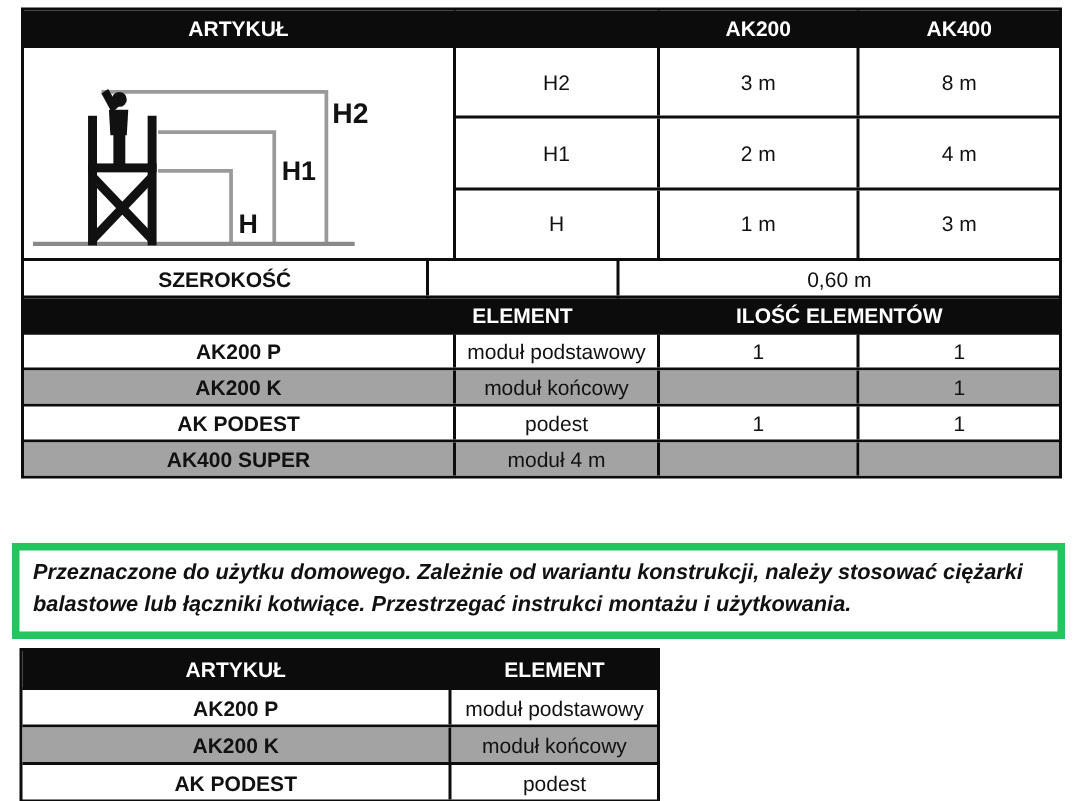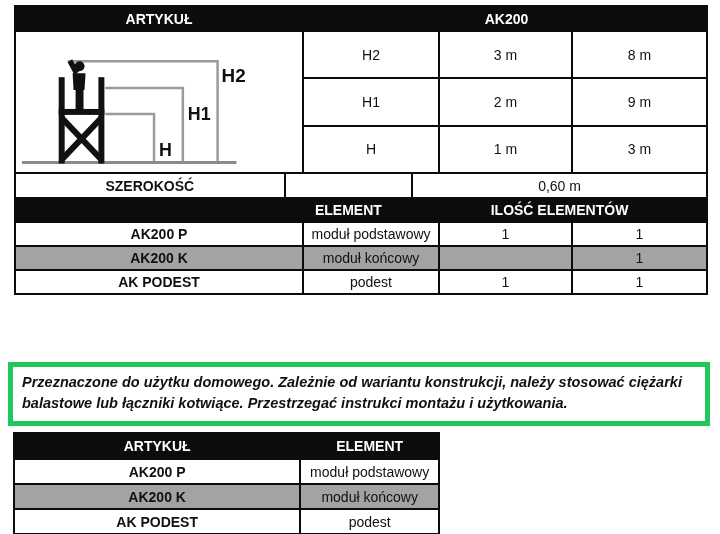--- a/index.html
+++ b/index.html
@@ -28,20 +28,21 @@
 </style>
 </head>
 <body>
 
 <div class="tbl" style="left:14px;top:5px;width:694px;">
 
   <div class="row hdr h23">
     <div class="cell c1">ARTYKUŁ</div>
     <div class="cell c2"></div>
     <div class="cell c3">AK200</div>
+    <div class="cell c4">AK400</div>
   </div>
 
   <div class="diagramwrap">
     <div class="diagcell">
       <svg width="288" height="140" viewBox="0 0 288 140">
 
         <polyline points="52,29 203,29 203,131" fill="none" stroke="#9a9a9a" stroke-width="2.5"></polyline>
         <polyline points="90,56 168,56 168,131" fill="none" stroke="#9a9a9a" stroke-width="2.5"></polyline>
         <polyline points="90,82 139,82 139,131" fill="none" stroke="#9a9a9a" stroke-width="2.5"></polyline>
 
@@ -65,21 +66,21 @@
     </div>
     <div class="hrows">
       <div class="row">
         <div class="cell c2">H2</div>
         <div class="cell c3">3 m</div>
         <div class="cell c4">8 m</div>
       </div>
       <div class="row">
         <div class="cell c2">H1</div>
         <div class="cell c3">2 m</div>
-        <div class="cell c4">9 m</div>
+        <div class="cell c4">4 m</div>
       </div>
       <div class="row">
         <div class="cell c2">H</div>
         <div class="cell c3">1 m</div>
         <div class="cell c4">3 m</div>
       </div>
     </div>
   </div>
 
   <div class="row h23">
@@ -105,20 +106,26 @@
     <div class="cell c2 hl">moduł końcowy</div>
     <div class="cell c3 hl"></div>
     <div class="cell c4 hl">1</div>
   </div>
   <div class="row h22">
     <div class="cell c1 b">AK PODEST</div>
     <div class="cell c2">podest</div>
     <div class="cell c3">1</div>
     <div class="cell c4">1</div>
   </div>
+  <div class="row h22">
+    <div class="cell c1 b hl">AK400 SUPER</div>
+    <div class="cell c2 hl">moduł 4 m</div>
+    <div class="cell c3 hl"></div>
+    <div class="cell c4 hl"></div>
+  </div>
 </div>
 
 <div class="notebox">Przeznaczone do użytku domowego. Zależnie od wariantu konstrukcji, należy stosować ciężarki balastowe lub łączniki kotwiące. Przestrzegać instrukci montażu i użytkowania.</div>
 
 <div class="tbl" style="left:13px;top:432px;width:427px;">
   <div class="row hdr h24">
     <div class="cell" style="width:289px;">ARTYKUŁ</div>
     <div class="cell" style="width:138px;">ELEMENT</div>
   </div>
   <div class="row" style="height:23px;">

